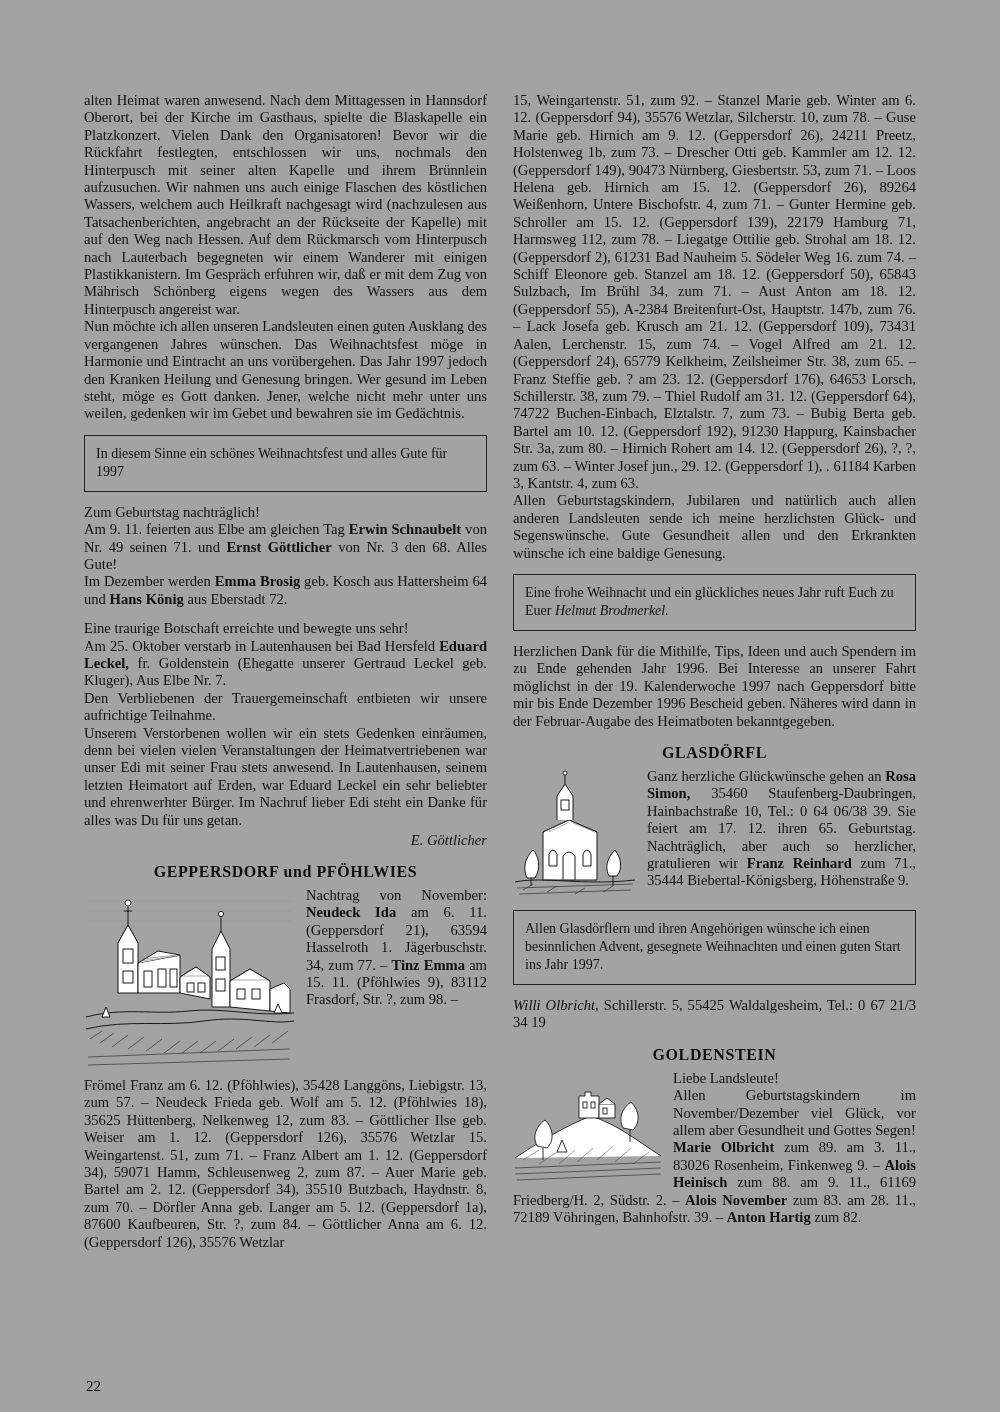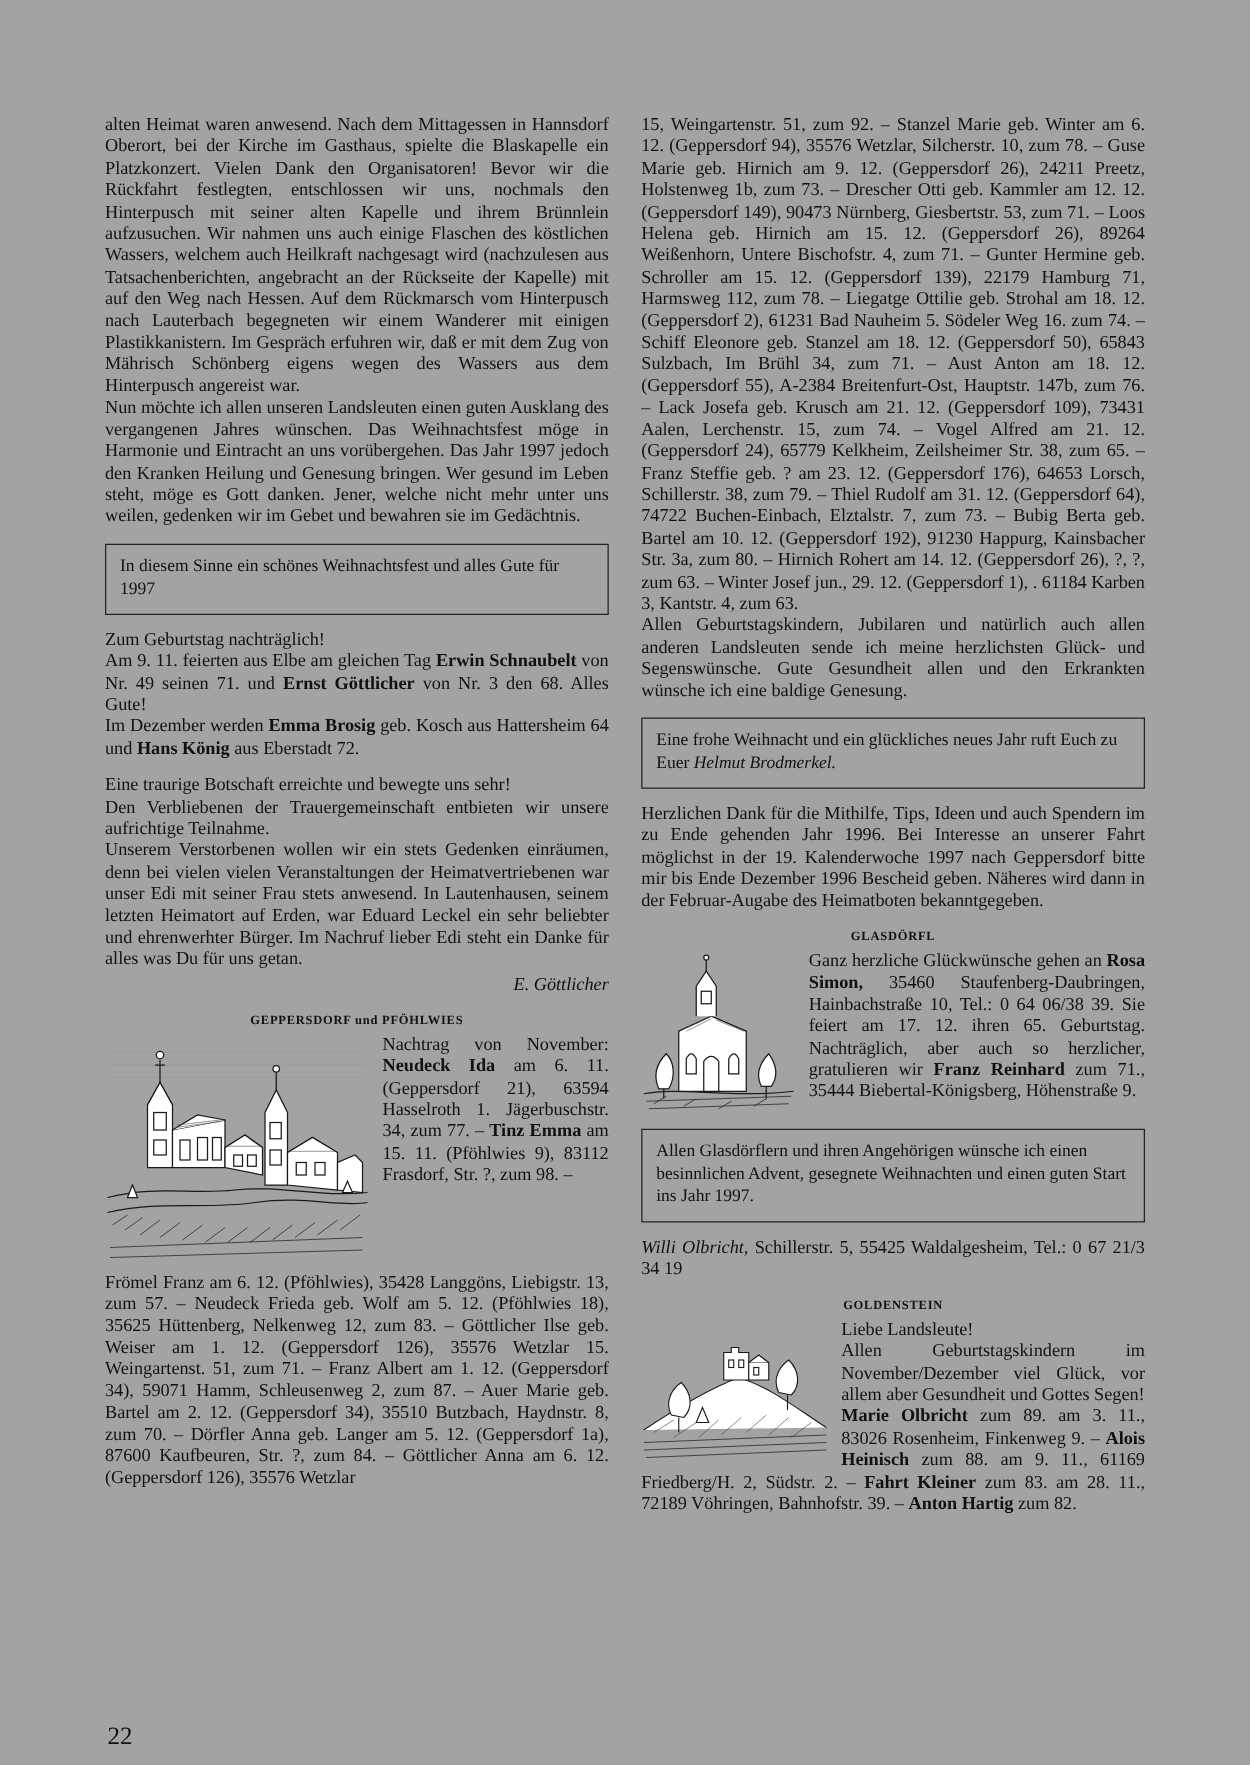--- a/index.html
+++ b/index.html
@@ -44,36 +44,36 @@
   .sig-right {
     text-align:right;
     font-style:italic;
     font-size:14.6px;
     line-height:18px;
     margin-top:2px;
   }
   .section-head {
     text-align:center;
     font-weight:bold;
-    font-size:10px;
+    font-size:16px;
     letter-spacing:0.6px;
     margin:14px 0 6px 0;
   }
   .section-head.right-head { text-align:center; }
   .illus-wrap { position:relative; }
   .illus-float {
     float:left;
     margin:2px 10px 2px 0;
   }
   .illus-float.small { margin:2px 10px 0 0; }
   .tight { font-size:14.6px; line-height:17.4px; text-align:justify; }
   .pageno {
     position:absolute;
     left:86px; top:1378px;
-    font-size:20px;
+    font-size:15px;
   }
   .italic { font-style:italic; }
   svg { display:block; }
   .clear { clear:both; }
 </style>
 </head>
 <body>
 
 <div class="page">
   <div class="cols">
@@ -87,20 +87,21 @@
       <div class="boxed">In diesem Sinne ein schönes Weihnachtsfest und alles Gute für 1997</div>
       <div class="gap"></div>
 
       <p class="para">Zum Geburtstag nachträglich!</p>
       <p class="para"><span>Am 9. 11. feierten aus Elbe am gleichen Tag </span><b>Erwin Schnaubelt</b><span> von Nr. 49 seinen 71. und </span><b>Ernst Göttlicher</b><span> von Nr. 3 den 68. Alles Gute!</span></p>
       <p class="para"><span>Im Dezember werden </span><b>Emma Brosig</b><span> geb. Kosch aus Hattersheim 64 und </span><b>Hans König</b><span> aus Eberstadt 72.</span></p>
 
       <div class="gap"></div>
 
       <p class="para">Eine traurige Botschaft erreichte und bewegte uns sehr!</p>
+      <p class="para"><span>Am 25. Oktober verstarb in Lautenhausen bei Bad Hersfeld </span><b>Eduard Leckel,</b><span> fr. Goldenstein (Ehegatte unserer Gertraud Leckel geb. Kluger), Aus Elbe Nr. 7.</span></p>
       <p class="para">Den Verbliebenen der Trauergemeinschaft entbieten wir unsere aufrichtige Teilnahme.</p>
       <p class="para">Unserem Verstorbenen wollen wir ein stets Gedenken einräumen, denn bei vielen vielen Veranstaltungen der Heimatvertriebenen war unser Edi mit seiner Frau stets anwesend. In Lautenhausen, seinem letzten Heimatort auf Erden, war Eduard Leckel ein sehr beliebter und ehrenwerhter Bürger. Im Nachruf lieber Edi steht ein Danke für alles was Du für uns getan.</p>
       <div class="sig-right">E. Göttlicher</div>
 
       <div class="section-head">GEPPERSDORF und PFÖHLWIES</div>
 
       <div class="illus-wrap">
         <div class="illus-float">
           <svg width="212" height="186" viewBox="0 0 212 186" aria-hidden="true">
             <g fill="none" stroke="#1a1a1a" stroke-width="1">
@@ -279,21 +280,21 @@
               <g stroke="#333" stroke-width="0.7">
                 <line x1="2" y1="96" x2="148" y2="90"></line>
                 <line x1="2" y1="102" x2="148" y2="96"></line>
                 <line x1="4" y1="108" x2="148" y2="102"></line>
               </g>
             </g>
           </svg>
         </div>
         <p class="tight">Liebe Landsleute!</p>
         <p class="tight">Allen Geburtstagskindern im November/Dezember viel Glück, vor allem aber Gesundheit und Gottes Segen!</p>
-        <p class="tight"><b>Marie Olbricht</b><span> zum 89. am 3. 11., 83026 Rosenheim, Finkenweg 9. – </span><b>Alois Heinisch</b><span> zum 88. am 9. 11., 61169 Friedberg/H. 2, Südstr. 2. – </span><b>Fahrt Kleiner</b><span> zum 83. am 28. 11., 72189 Vöhringen, Bahnhofstr. 39. – </span><b>Anton Hartig</b><span> zum 82.</span></p>
+        <p class="tight"><b>Marie Olbricht</b><span> zum 89. am 3. 11., 83026 Rosenheim, Finkenweg 9. – </span><b>Alois Heinisch</b><span> zum 88. am 9. 11., 61169 Friedberg/H. 2, Südstr. 2. – </span><b>Alois November</b><span> zum 83. am 28. 11., 72189 Vöhringen, Bahnhofstr. 39. – </span><b>Anton Hartig</b><span> zum 82.</span></p>
         <div class="clear"></div>
       </div>
 
     </div>
   </div>
 
   <div class="pageno">22</div>
 </div>
 
 </body></html>

